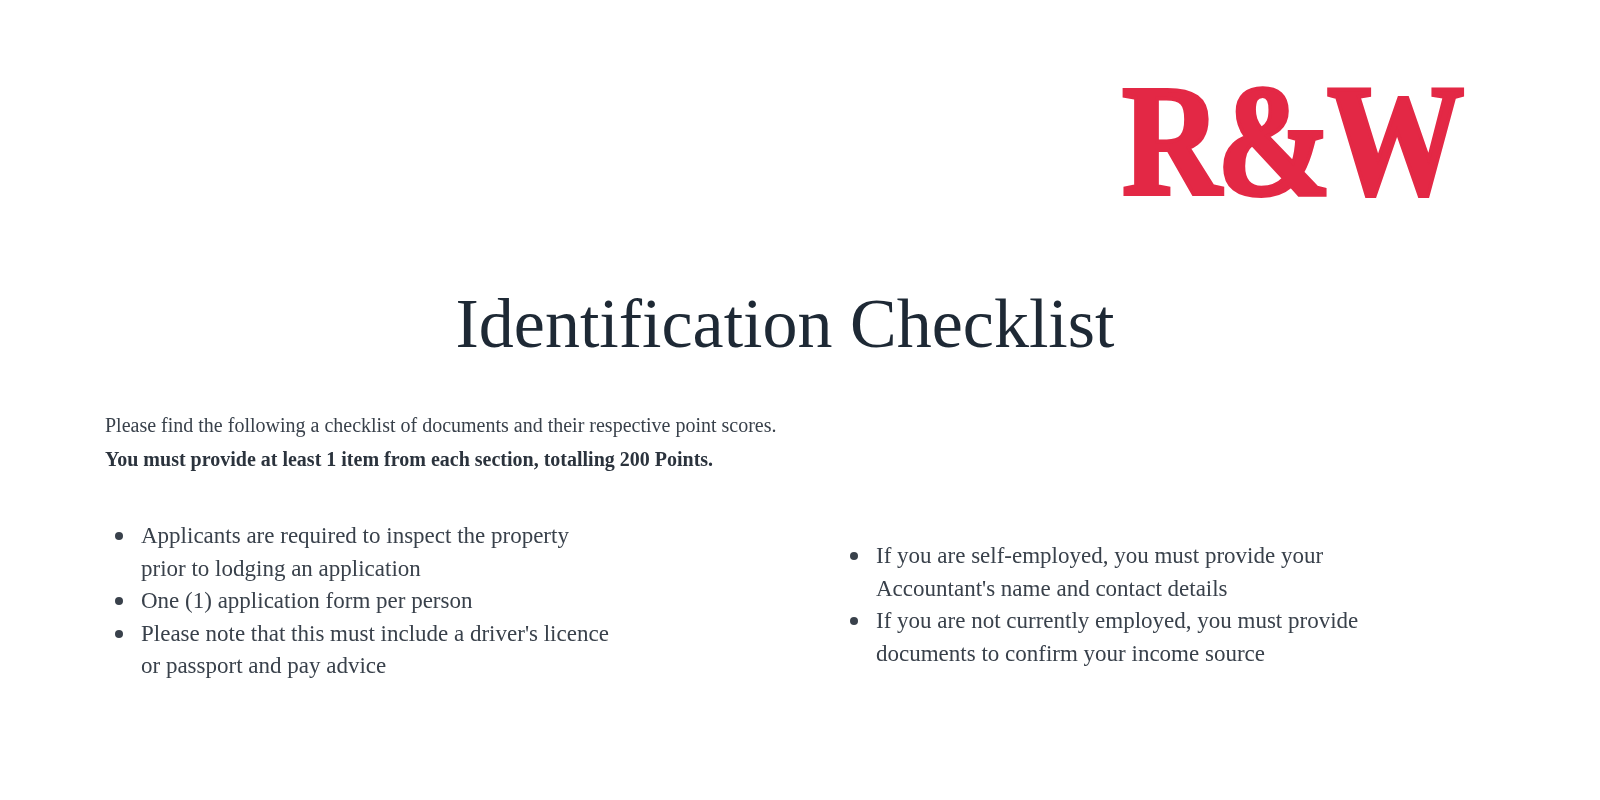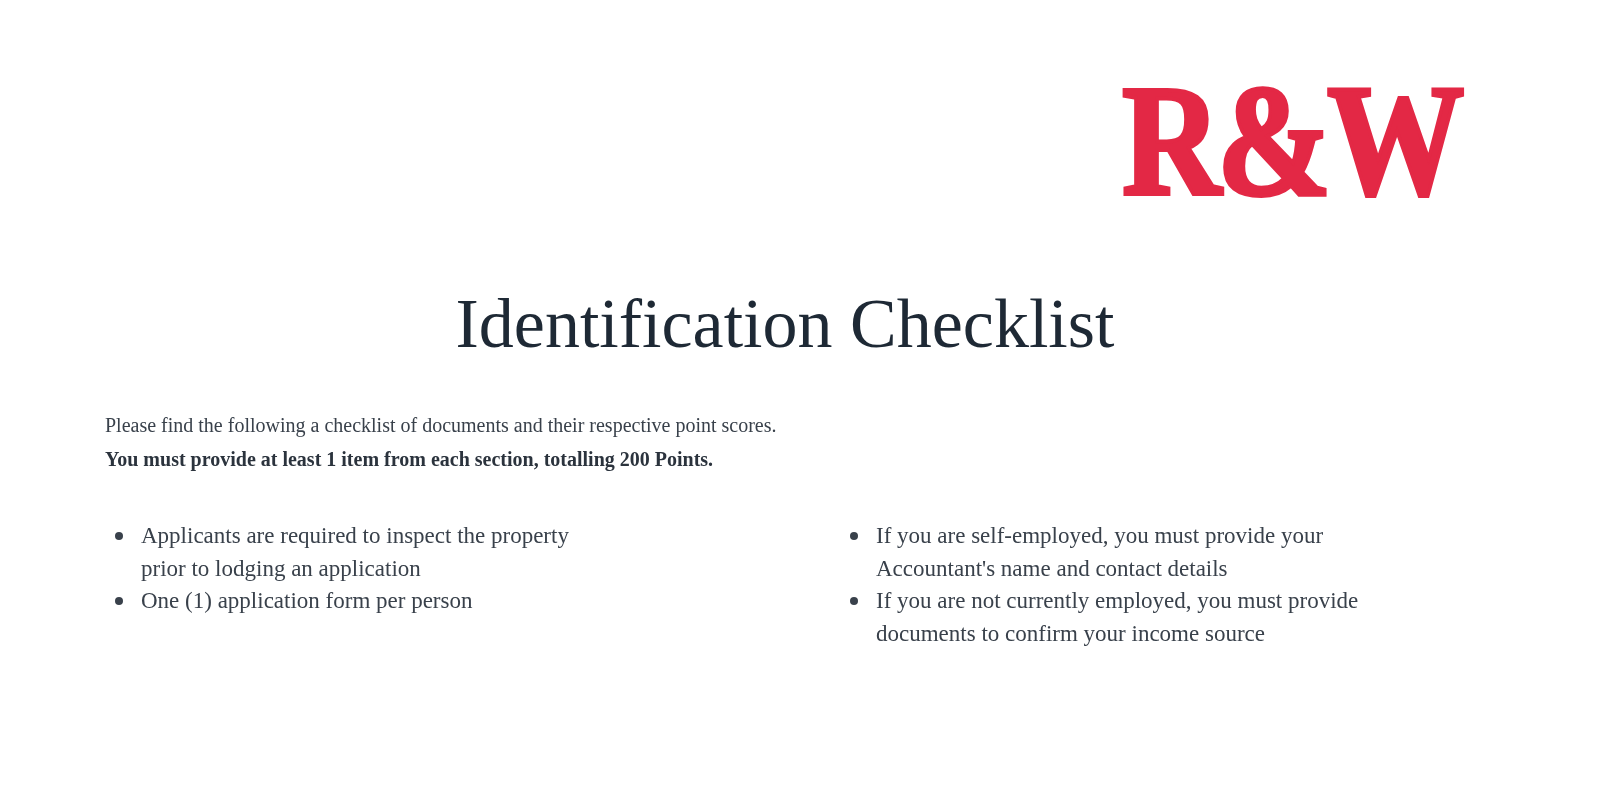--- a/index.html
+++ b/index.html
@@ -72,21 +72,21 @@
     display: flex;
     gap: 30px;
   }
   .col {
     list-style: none;
     font-size: 23px;
     line-height: 32.5px;
     color: #39414b;
   }
   .col.left  { width: 705px; }
-  .col.right { width: 685px; }
+  .col.right { width: 685px; margin-top: 20px; }
 
   .col li {
     position: relative;
     padding-left: 36px;
     margin: 0;
   }
   .col li .li-text {
     white-space: pre-line;
   }
   .col li::before {
@@ -117,20 +117,24 @@
   <div class="columns">
 
     <ul class="col left">
       <li>
         <span class="li-text">Applicants are required to inspect the property
 prior to lodging an application</span>
       </li>
       <li>
         <span class="li-text">One (1) application form per person</span>
       </li>
+      <li>
+        <span class="li-text">Please note that this must include a driver's licence
+or passport and pay advice</span>
+      </li>
     </ul>
 
     <ul class="col right">
       <li>
         <span class="li-text">If you are self-employed, you must provide your
 Accountant's name and contact details</span>
       </li>
       <li>
         <span class="li-text">If you are not currently employed, you must provide
 documents to confirm your income source</span>

